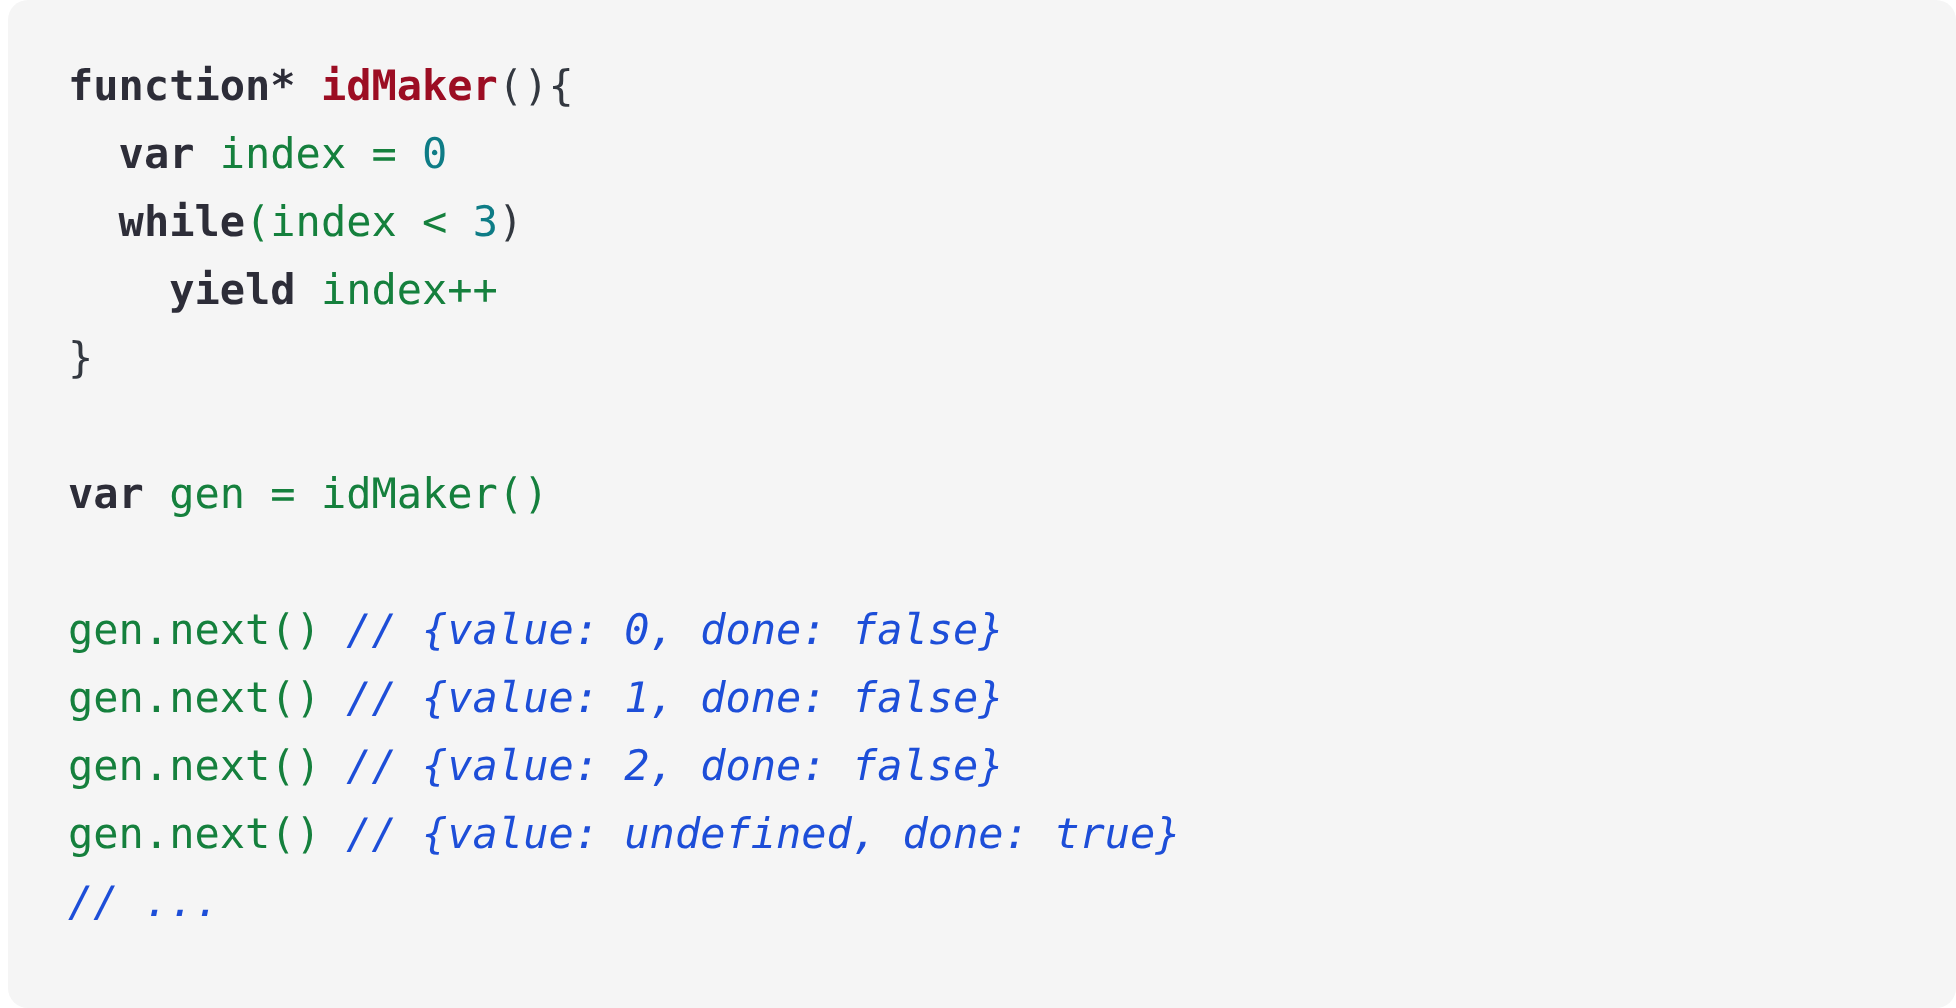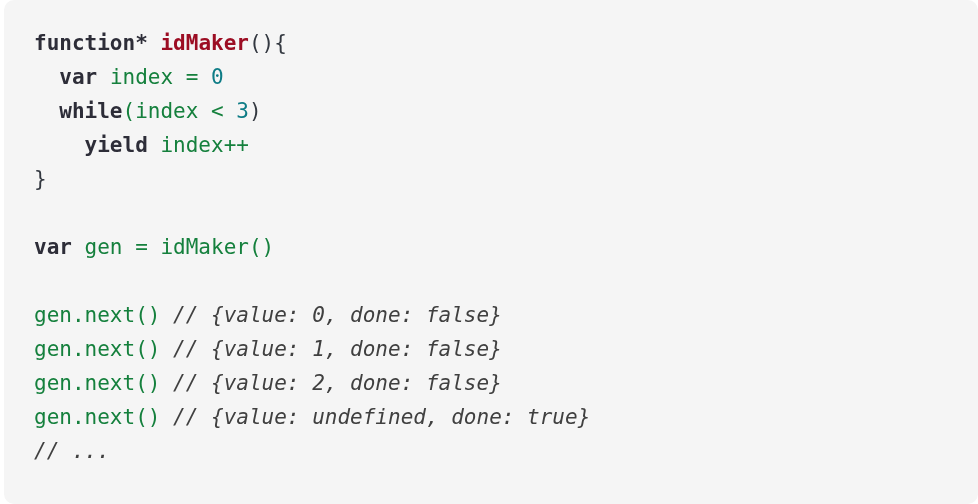--- a/index.html
+++ b/index.html
@@ -53,21 +53,21 @@
     font-weight: bold;
     color: #9c0d23;
   }
   .tok-num {
     color: #0e7c86;
   }
   .tok-plain {
     color: #15803d;
   }
   .tok-comment {
-    color: #404040;
+    color: #1d4ed8;
     font-style: italic;
   }
   .tok-punc {
     color: #333840;
   }
   .blank-line {
     display: block;
     height: 34px;
   }
 </style>

